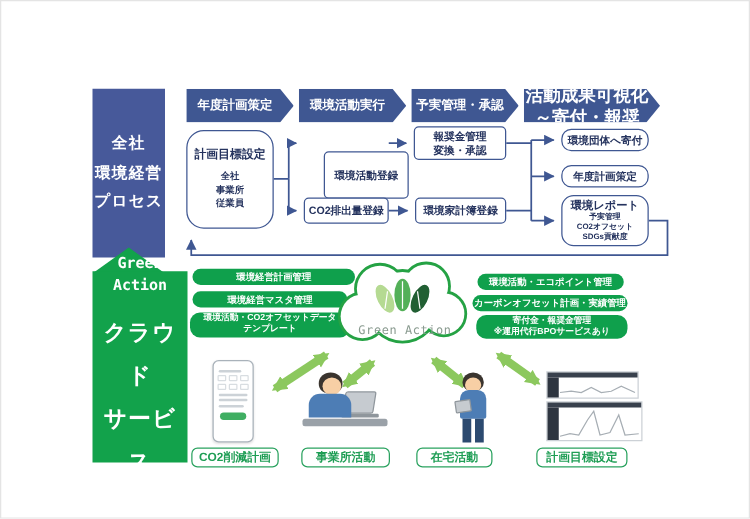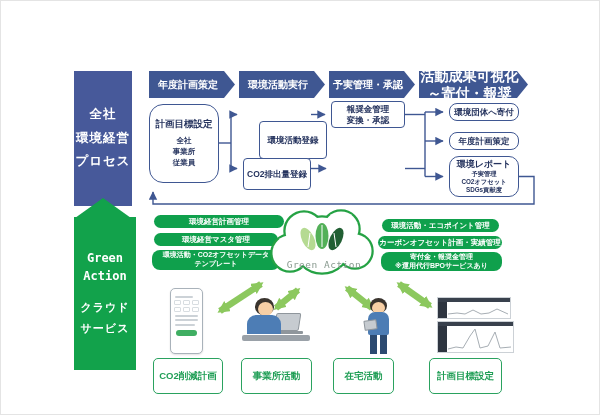--- a/index.html
+++ b/index.html
@@ -16,25 +16,25 @@
   .rail-blue{
     left:73px; top:70px; width:58px; height:135px; background:#47599a;
     color:#fff; font-weight:bold; font-size:12.5px; line-height:1.9; letter-spacing:1px;
   }
   .rail-arrow{
     left:74px; top:197px; width:0; height:0;
     border-left:28px solid transparent; border-right:28px solid transparent;
     border-bottom:20px solid #12a24b;
   }
   .rail-green{
-    left:73px; top:216px; width:62px; height:153px; background:#12a24b;
+    left:73px; top:216px; width:76px; height:153px; background:#12a24b;
     color:#fff; font-weight:bold; flex-direction:column;
   }
   .rail-green .en{ font-family:"DejaVu Sans Mono",monospace; font-size:12px; line-height:1.5; font-weight:bold; }
-  .rail-green .ja{ font-size:11px; line-height:1.9; letter-spacing:1px; margin-top:12px; }
+  .rail-green .ja{ font-size:18px; line-height:1.9; letter-spacing:1px; margin-top:12px; }
 
   
   .chevron{
     top:70px; height:27px; background:#3f5792; color:#fff; font-weight:bold; font-size:10px;
     clip-path:polygon(0 0, calc(100% - 11px) 0, 100% 50%, calc(100% - 11px) 100%, 0 100%);
     padding-right:8px; line-height:1.15;
   }
   .chev1{ left:148px; width:86px; }
   .chev2{ left:238px; width:86px;text-align:center; }
   .chev3{ left:328px; width:86px; }
@@ -42,21 +42,21 @@
 
   
   .flowbox{
     background:#fff; border:1.5px solid #3f5792; color:#25335e; font-weight:bold;
     font-size:8.5px; border-radius:4px; line-height:1.2; flex-direction:column;
   }
   .fb-plan{ left:148px; top:103px; width:70px; height:79px; border-radius:14px; }
   .fb-plan .t{ font-size:9.5px; margin-bottom:7px; }
   .fb-plan .s{ font-size:7.5px; line-height:1.45; font-weight:bold; }
   .fb-act{ left:242px; top:120px; width:68px; height:38px;margin-left:16px; }
-  .fb-co2{ left:242px; top:157px; width:68px; height:32px; }
+  .fb-co2{ left:242px; top:157px; width:68px; height:21px; }
   .fb-eco{ left:330px; top:100px; width:74px; height:27px; }
   .fb-led{ left:331px; top:157px; width:73px; height:21px; }
   .fb-don{ left:448px; top:102px; width:70px; height:18px; border-radius:8px;text-align:right; }
   .fb-rew{ left:448px; top:131px; width:70px; height:18px; border-radius:8px; }
   .fb-rep{ left:448px; top:155px; width:70px; height:41px; border-radius:10px; }
   .fb-rep .t{ font-size:9px; }
   .fb-rep .s{ font-size:6.3px; line-height:1.25; font-weight:bold; }
 
   
   .pill{
@@ -71,21 +71,21 @@
   .pr3{ left:380px; top:251px; width:121px; height:19px; font-size:7px; }
 
   
   .cloud-label{
     left:276px; top:258px; width:94px; text-align:center;
     color:#8a9b90; font-family:"DejaVu Sans Mono",monospace; font-size:9.5px; letter-spacing:.5px;
   }
 
   
   .client{
-    top:357px; height:36px; background:#fff; border:1.5px solid #2aa25f; border-radius:5px;
+    top:357px; height:16px; background:#fff; border:1.5px solid #2aa25f; border-radius:5px;
     color:#1f9e55; font-weight:bold; font-size:9.5px;
   }
   .cl1{ left:152px; width:70px; }
   .cl2{ left:240px; width:71px; }
   .cl3{ left:332px; width:61px; }
   .cl4{ left:428px; width:73px; }
 
   
   .phone{ left:169px; top:287px; width:33px; height:66px; background:#fff; border:1px solid #a9b2ba;
           border-radius:5px; box-shadow:0 1px 2px rgba(0,0,0,.12); padding:4px 3px; }
@@ -146,20 +146,21 @@
   <div class="abs flowbox fb-plan center">
     <div class="t">計画目標設定</div>
     <div class="s preline">全社
 事業所
 従業員</div>
   </div>
   <div class="abs flowbox fb-act center">環境活動登録</div>
   <div class="abs flowbox fb-co2 center">CO2排出量登録</div>
   <div class="abs flowbox fb-eco center preline">報奨金管理
 変換・承認</div>
+  <div class="abs flowbox fb-led center">環境家計簿登録</div>
   <div class="abs flowbox fb-don center">環境団体へ寄付</div>
   <div class="abs flowbox fb-rew center">年度計画策定</div>
   <div class="abs flowbox fb-rep center">
     <div class="t">環境レポート</div>
     <div class="s preline">予実管理
 CO2オフセット
 SDGs貢献度</div>
   </div>
 
   <svg class="abs" width="600" height="415" style="left:0;top:0;pointer-events:none;">

